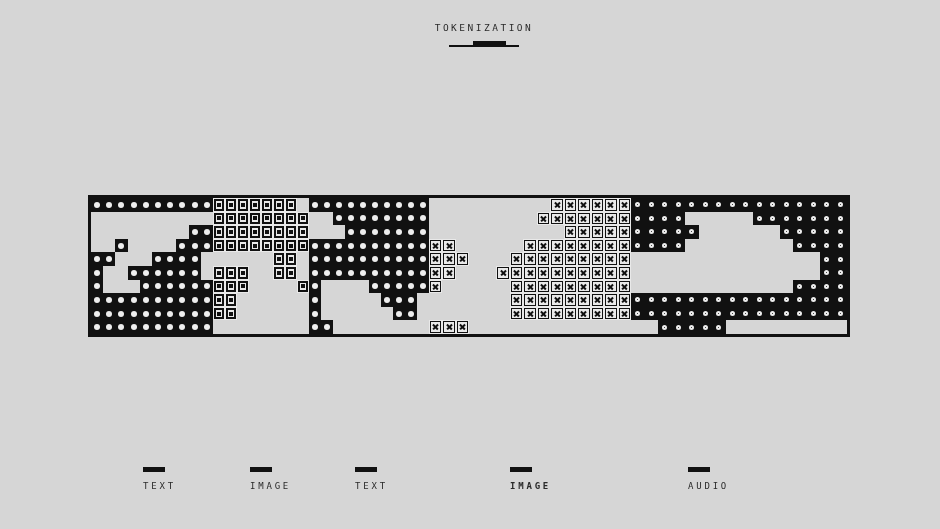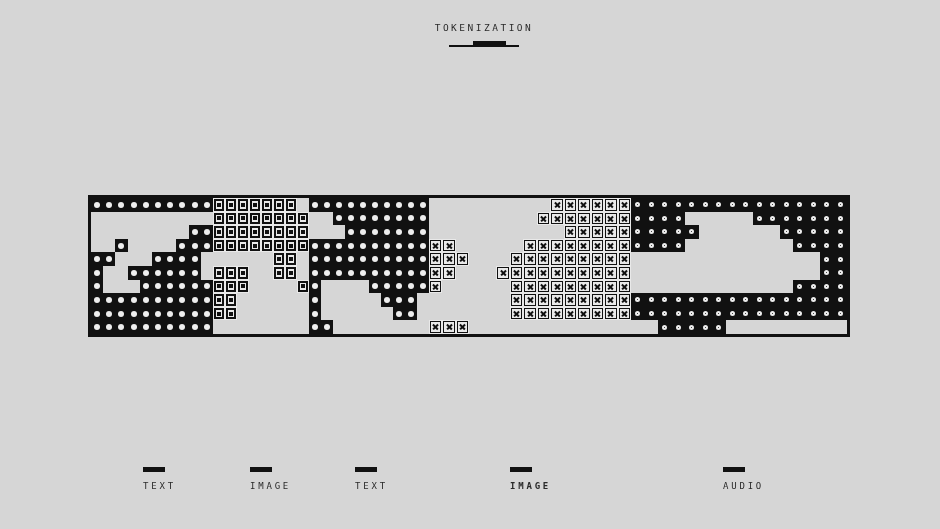--- a/index.html
+++ b/index.html
@@ -1417,17 +1417,17 @@
       <div class="legend-label">IMAGE</div>
     </div>
     <div class="legend-item" style="left: 355px;">
       <div class="legend-tick"></div>
       <div class="legend-label">TEXT</div>
     </div>
     <div class="legend-item" style="left: 510px; font-weight: bold;">
       <div class="legend-tick"></div>
       <div class="legend-label">IMAGE</div>
     </div>
-    <div class="legend-item" style="left: 723px;">
+    <div class="legend-item" style="left: 688px;">
       <div class="legend-tick"></div>
       <div class="legend-label">AUDIO</div>
     </div>
   </div>
 
 </body></html>

